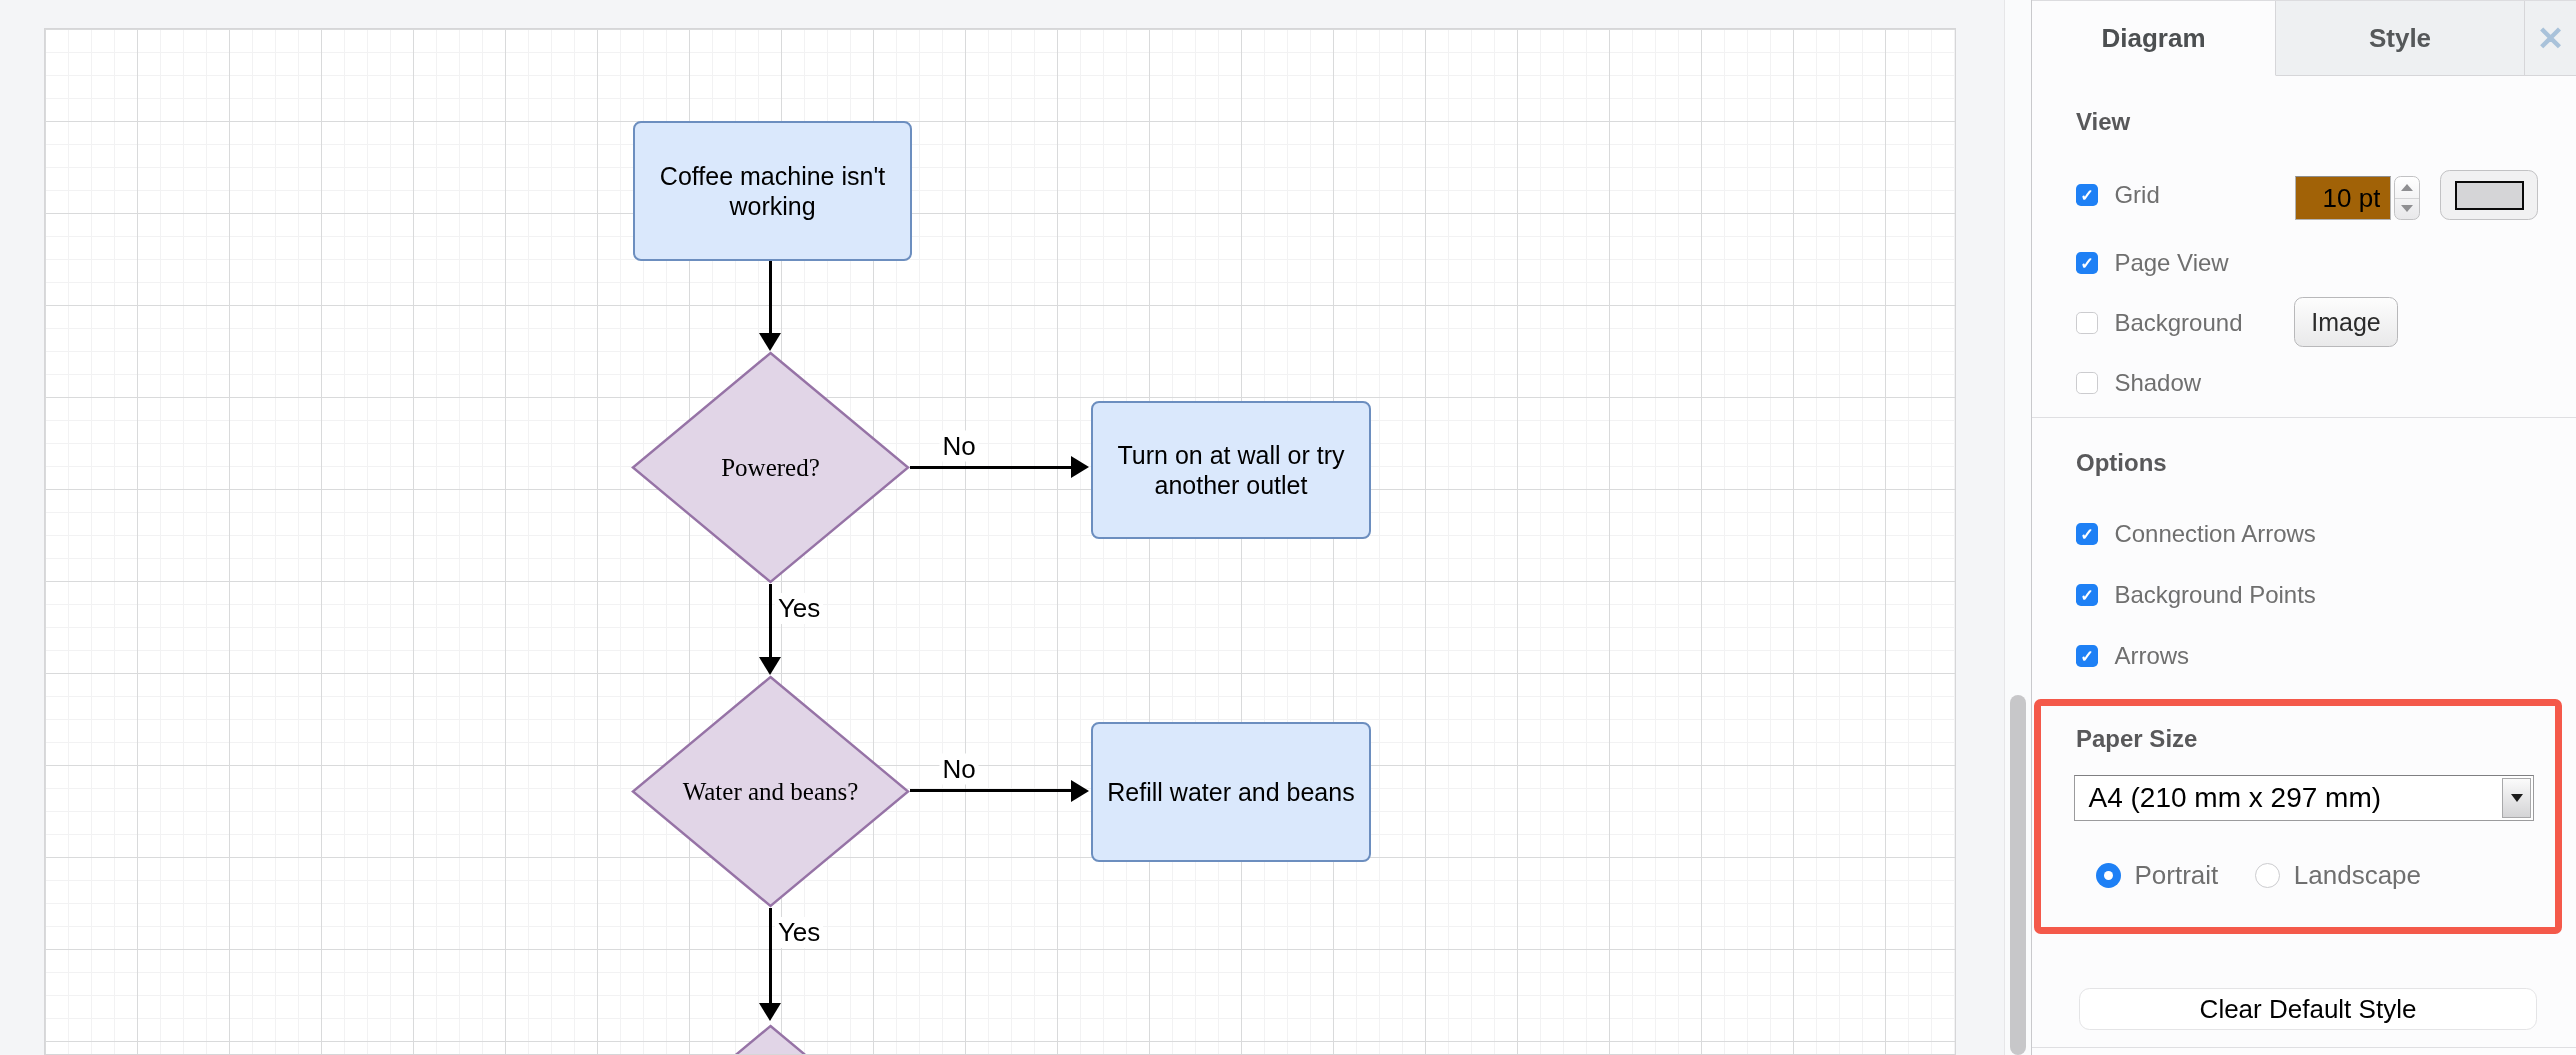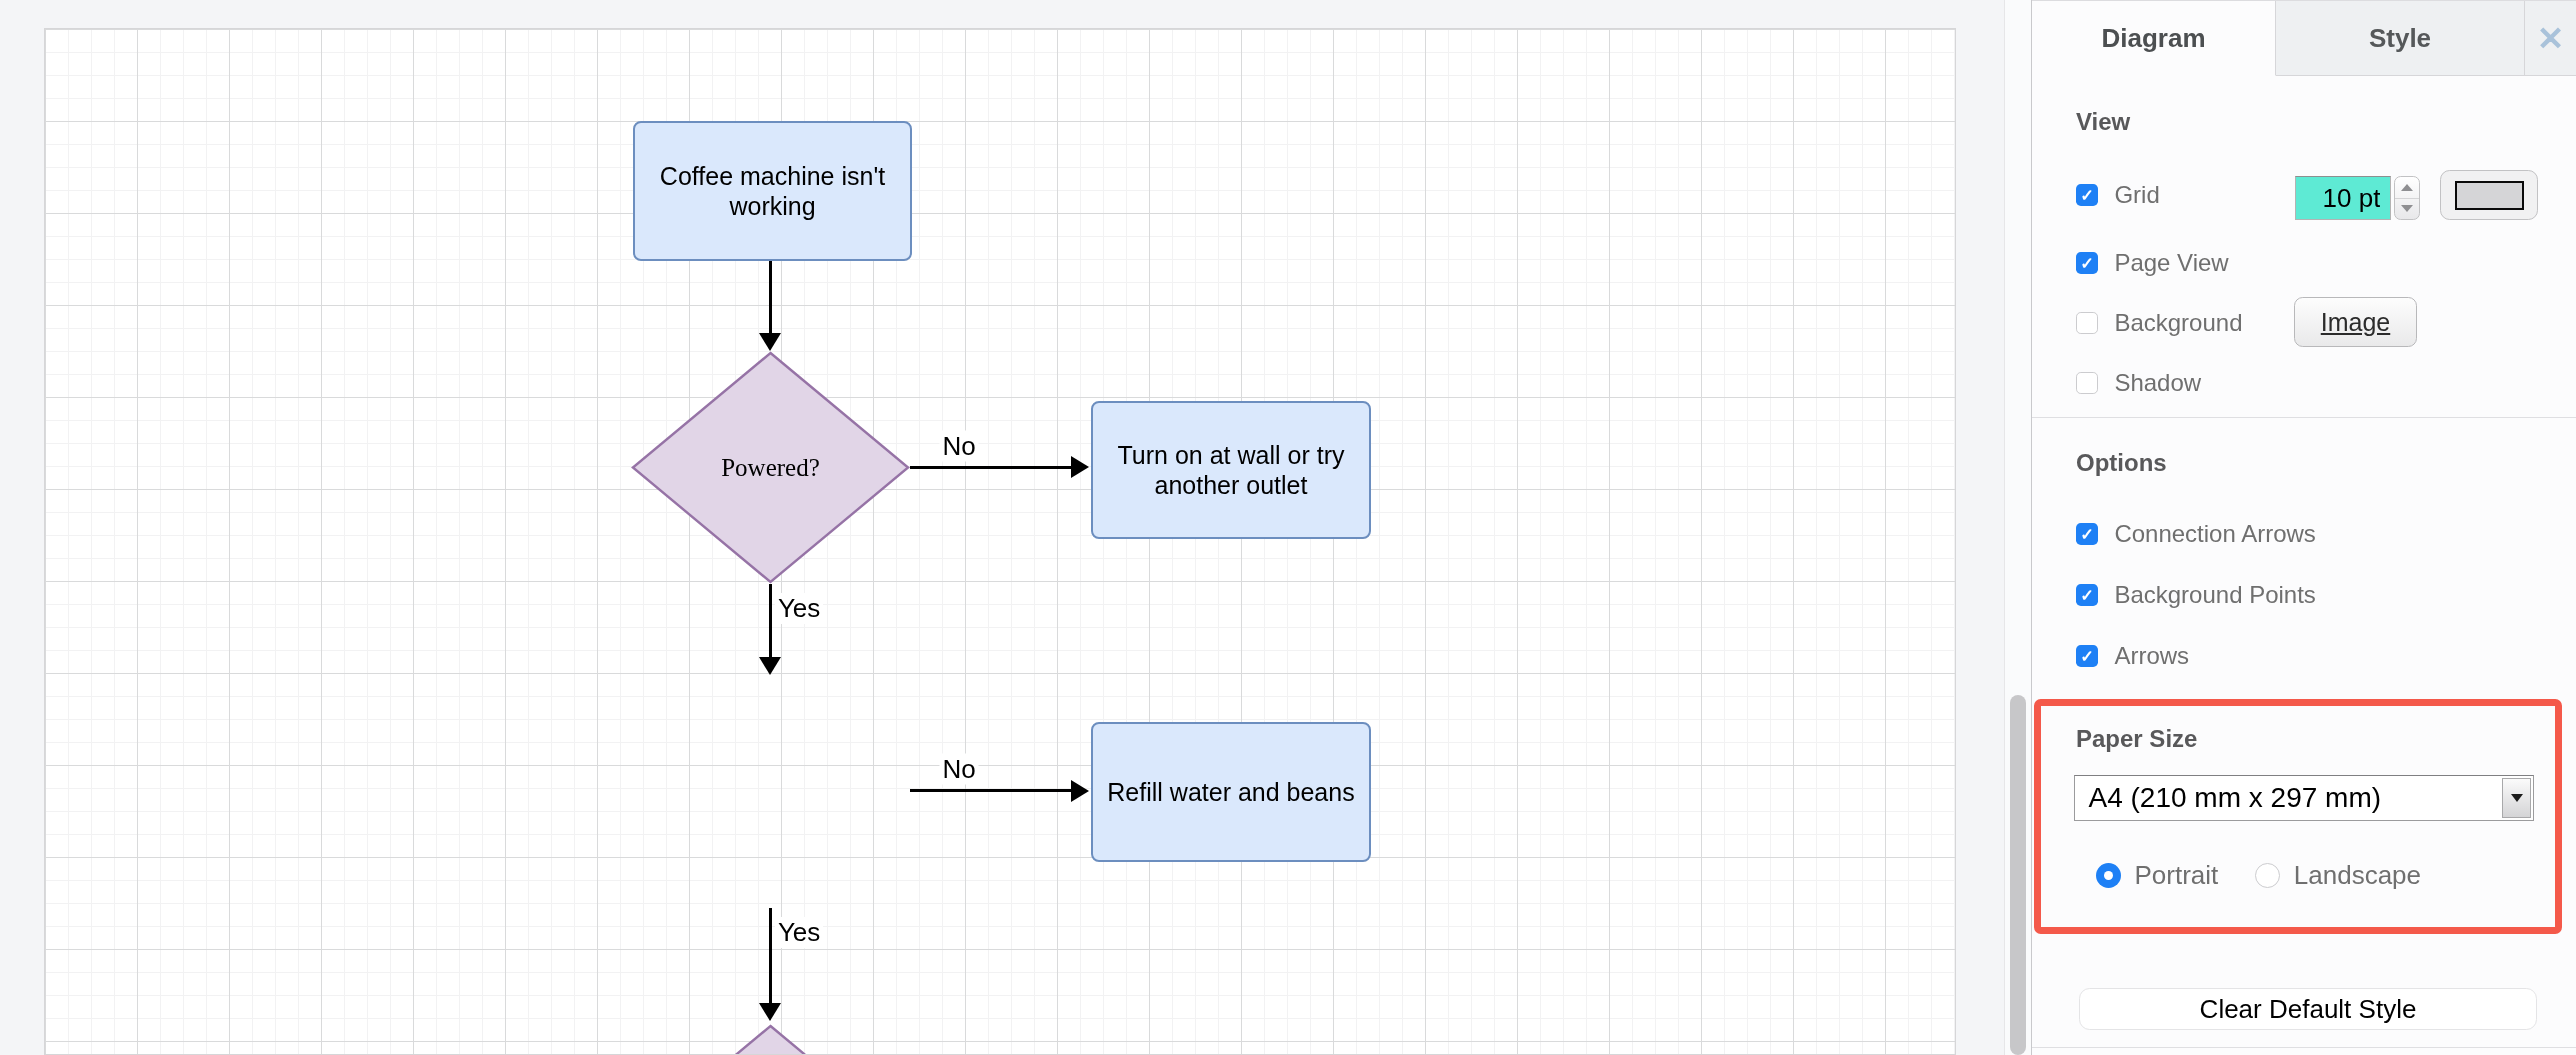--- a/index.html
+++ b/index.html
@@ -64,21 +64,21 @@
   .heading { position:absolute; font-weight:bold; color:#58585a; font-size:24px; }
   .divider { position:absolute; left:0; width:100%; height:1px; background:#dfdfe2; }
 
   .chkrow { position:absolute; display:flex; align-items:center; }
   .checkbox { width:22px; height:22px; border-radius:4.8px; margin-right:16.4px;
     display:flex; align-items:center; justify-content:center; flex:none; }
   .checkbox.on { background:#1e80f5; }
   .checkbox.on::after { content:"✓"; color:#fff; font-size:16.4px; font-weight:bold; }
   .checkbox.off { background:#fff; border:1.9px solid #cccccf; }
 
-  .num-input { position:absolute; width:96px; height:44px; background:#5eead4;
+  .num-input { position:absolute; width:96px; height:44px; background:#a16207;
     border:1.9px solid #b3b3b3; border-top-color:#8e8e8e; font-size:26px; color:#000;
     text-align:right; padding-right:9.6px; font-family:"Liberation Sans", sans-serif; }
   .stepper { position:absolute; width:26px; height:44px; border:1px solid #c2c2c4;
     border-radius:6.7px; background:linear-gradient(#ffffff,#e8e8ea); display:flex;
     flex-direction:column; overflow:hidden; }
   .stepper span { flex:1; display:flex; align-items:center; justify-content:center; }
   .stepper .up { border-bottom:1px solid #d4d4d6; }
   .tri-up { width:0; height:0; border-left:6.7px solid transparent; border-right:6.7px solid transparent;
     border-bottom:7.7px solid #8f8f92; }
   .tri-down { width:0; height:0; border-left:6.7px solid transparent; border-right:6.7px solid transparent;
@@ -142,20 +142,26 @@
       <span class="edge-label center-label" style="left:914px; top:417px;">No</span>
 
       <div class="node rect-node" style="left:1046px; top:372px; width:280px; height:138px;">
         <span>Turn on at wall or try another outlet</span>
       </div>
 
       <div class="vline" style="left:724px; top:555px; height:73px;"></div>
       <div class="arrow-down" style="left:714px; top:628px;"></div>
       <span class="edge-label" style="left:730px; top:564px;">Yes</span>
 
+      <div class="diamond" style="left:586px; top:646px; width:279px; height:233px;">
+        <svg width="279" height="233" viewBox="0 0 290 242">
+          <path d="M145 2 L288 121 L145 240 L2 121 Z" fill="#e1d5e7" stroke="#9673a6" stroke-width="2.5"></path>
+        </svg>
+        <div class="dlabel">Water and beans?</div>
+      </div>
 
       <div class="hline" style="left:865px; top:760px; width:162px;"></div>
       <div class="arrow-right" style="left:1026px; top:751px;"></div>
       <span class="edge-label center-label" style="left:914px; top:740px;">No</span>
 
       <div class="node rect-node" style="left:1046px; top:693px; width:280px; height:140px;">
         <span>Refill water and beans</span>
       </div>
 
       <div class="vline" style="left:724px; top:879px; height:96px;"></div>
@@ -206,21 +212,21 @@
 
     <div class="chkrow" style="left:44px; top:249px;">
       <span class="checkbox on"></span>
       <span>Page View</span>
     </div>
 
     <div class="chkrow" style="left:44px; top:309px;">
       <span class="checkbox off"></span>
       <span>Background</span>
     </div>
-    <div class="mini-btn" style="left:262px; top:297px; width:123px;text-decoration:underline;">Image</div>
+    <div class="mini-btn" style="left:262px; top:297px; width:104px;">Image</div>
 
     <div class="chkrow" style="left:44px; top:369px;">
       <span class="checkbox off"></span>
       <span>Shadow</span>
     </div>
 
     <div class="divider" style="top:417px;"></div>
 
     <div class="heading" style="left:44px; top:449px;">Options</div>
 

